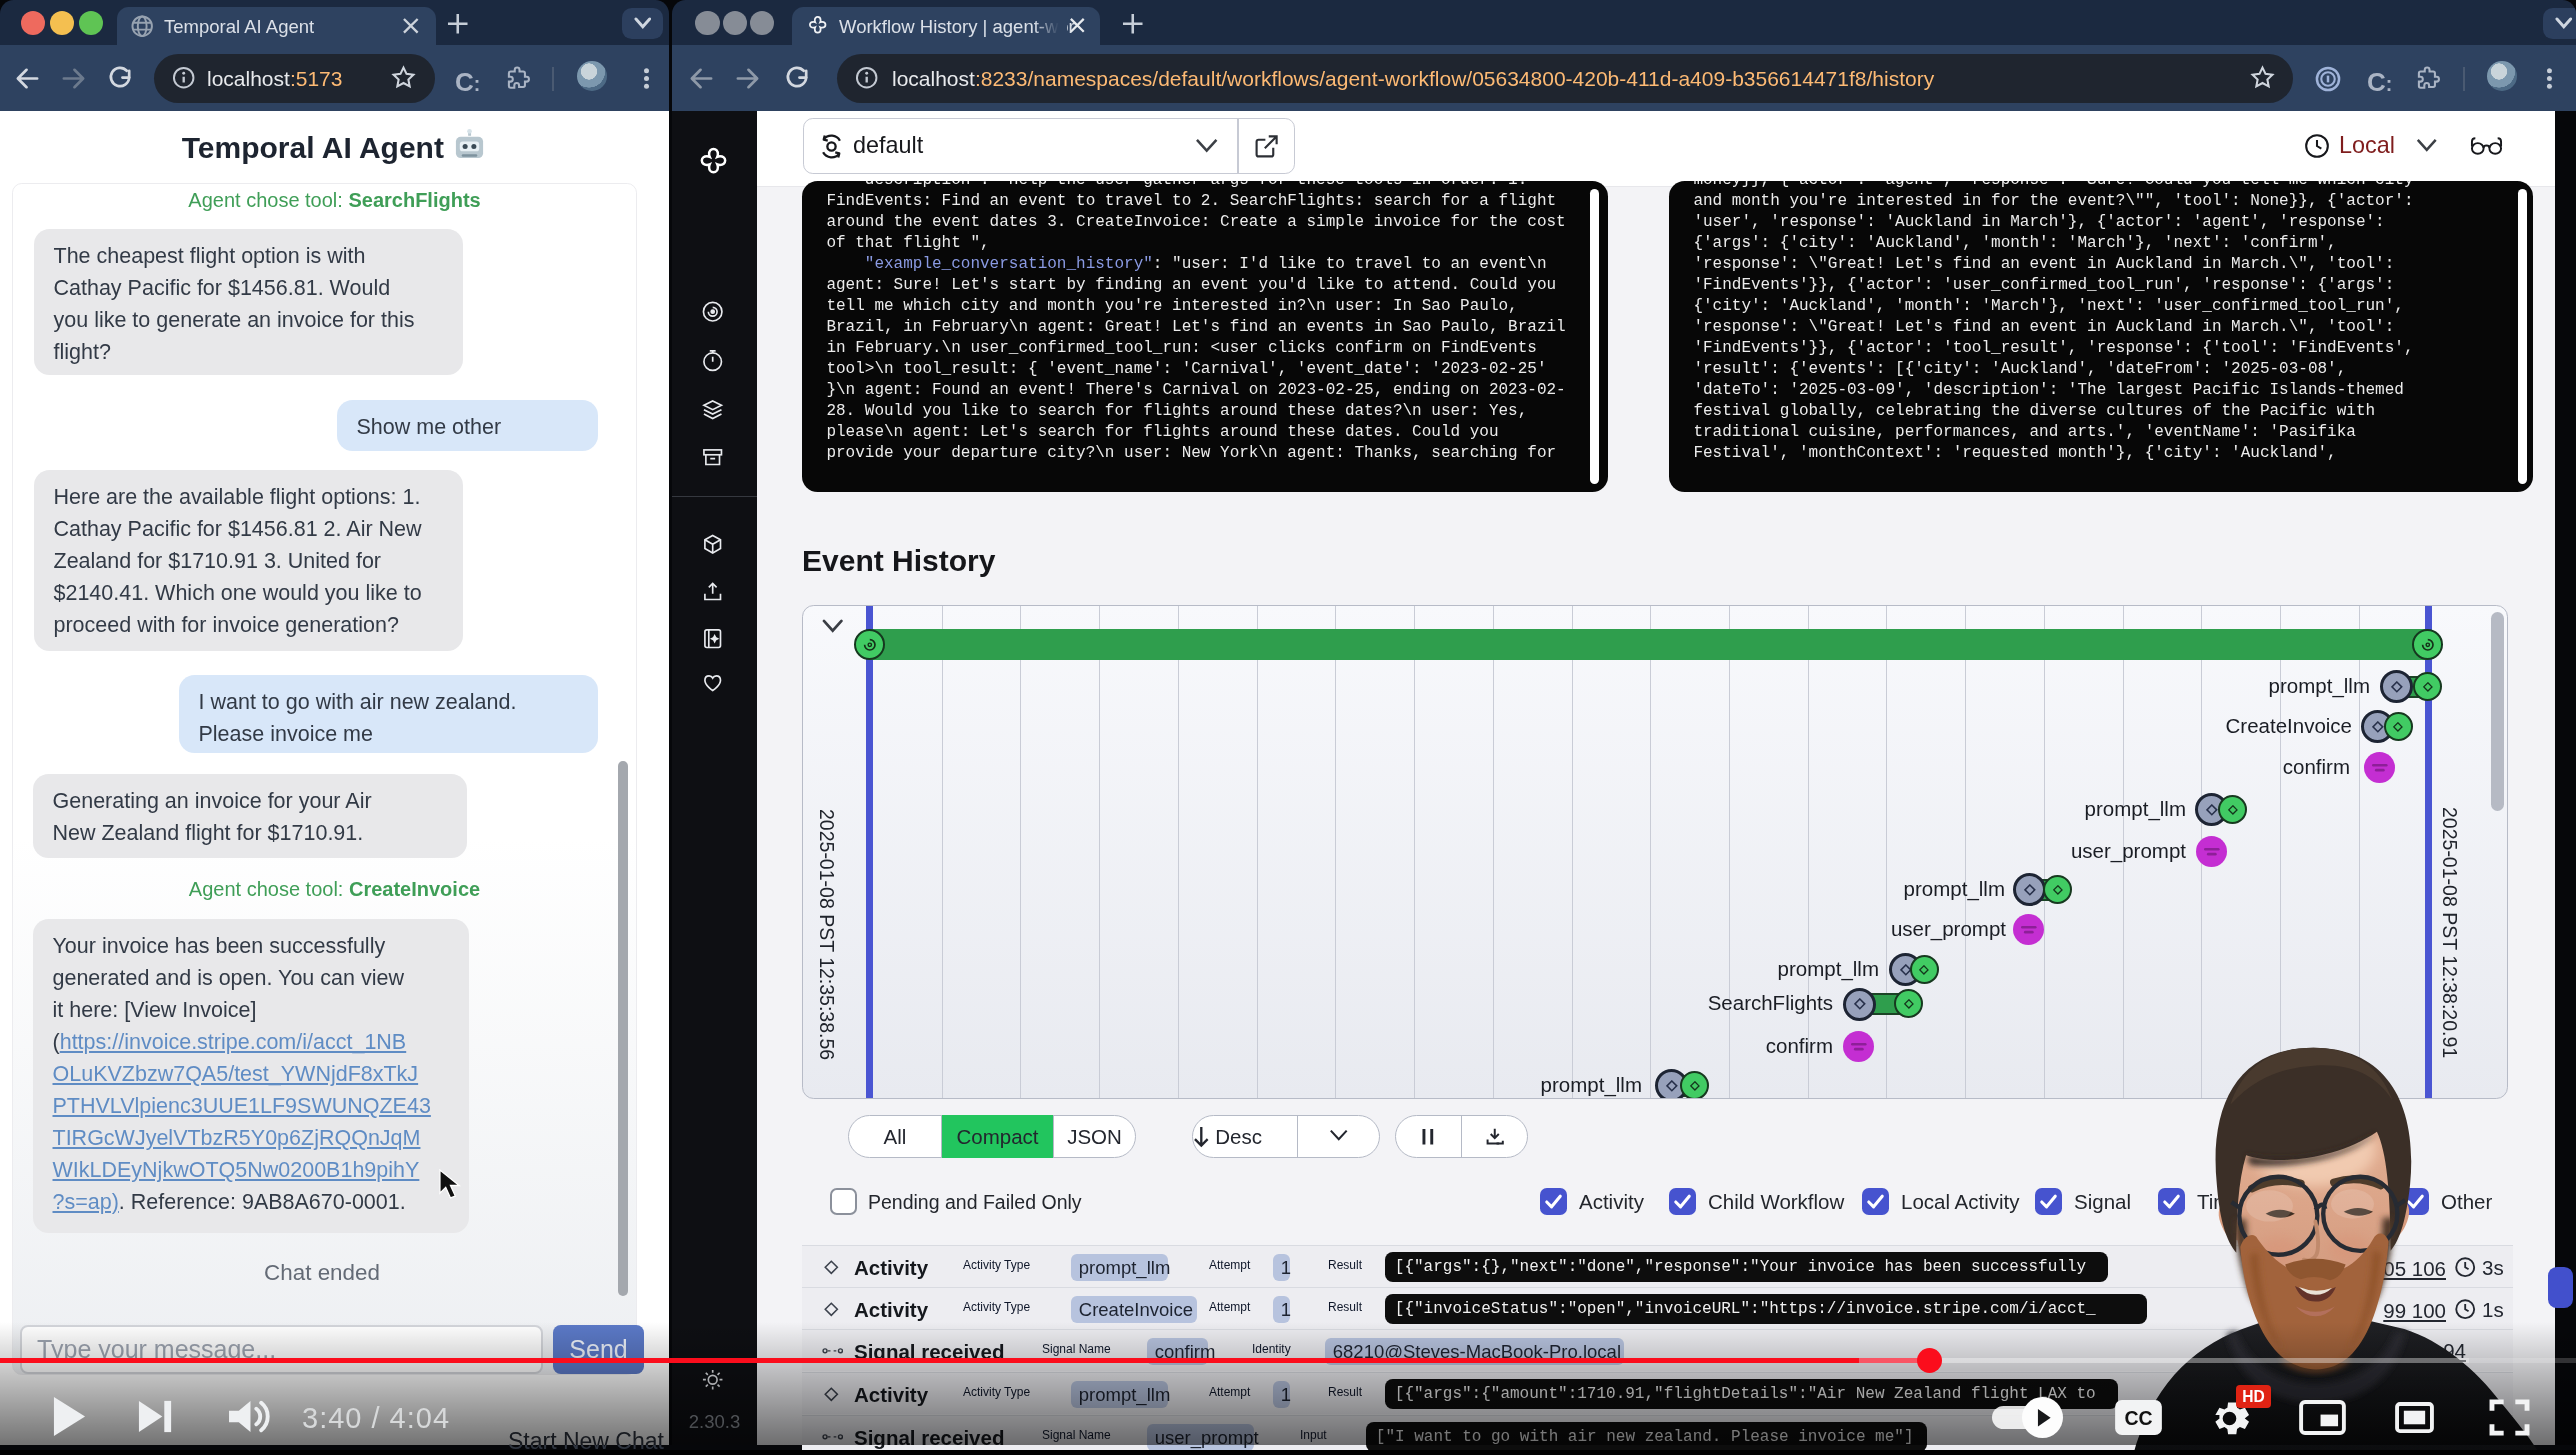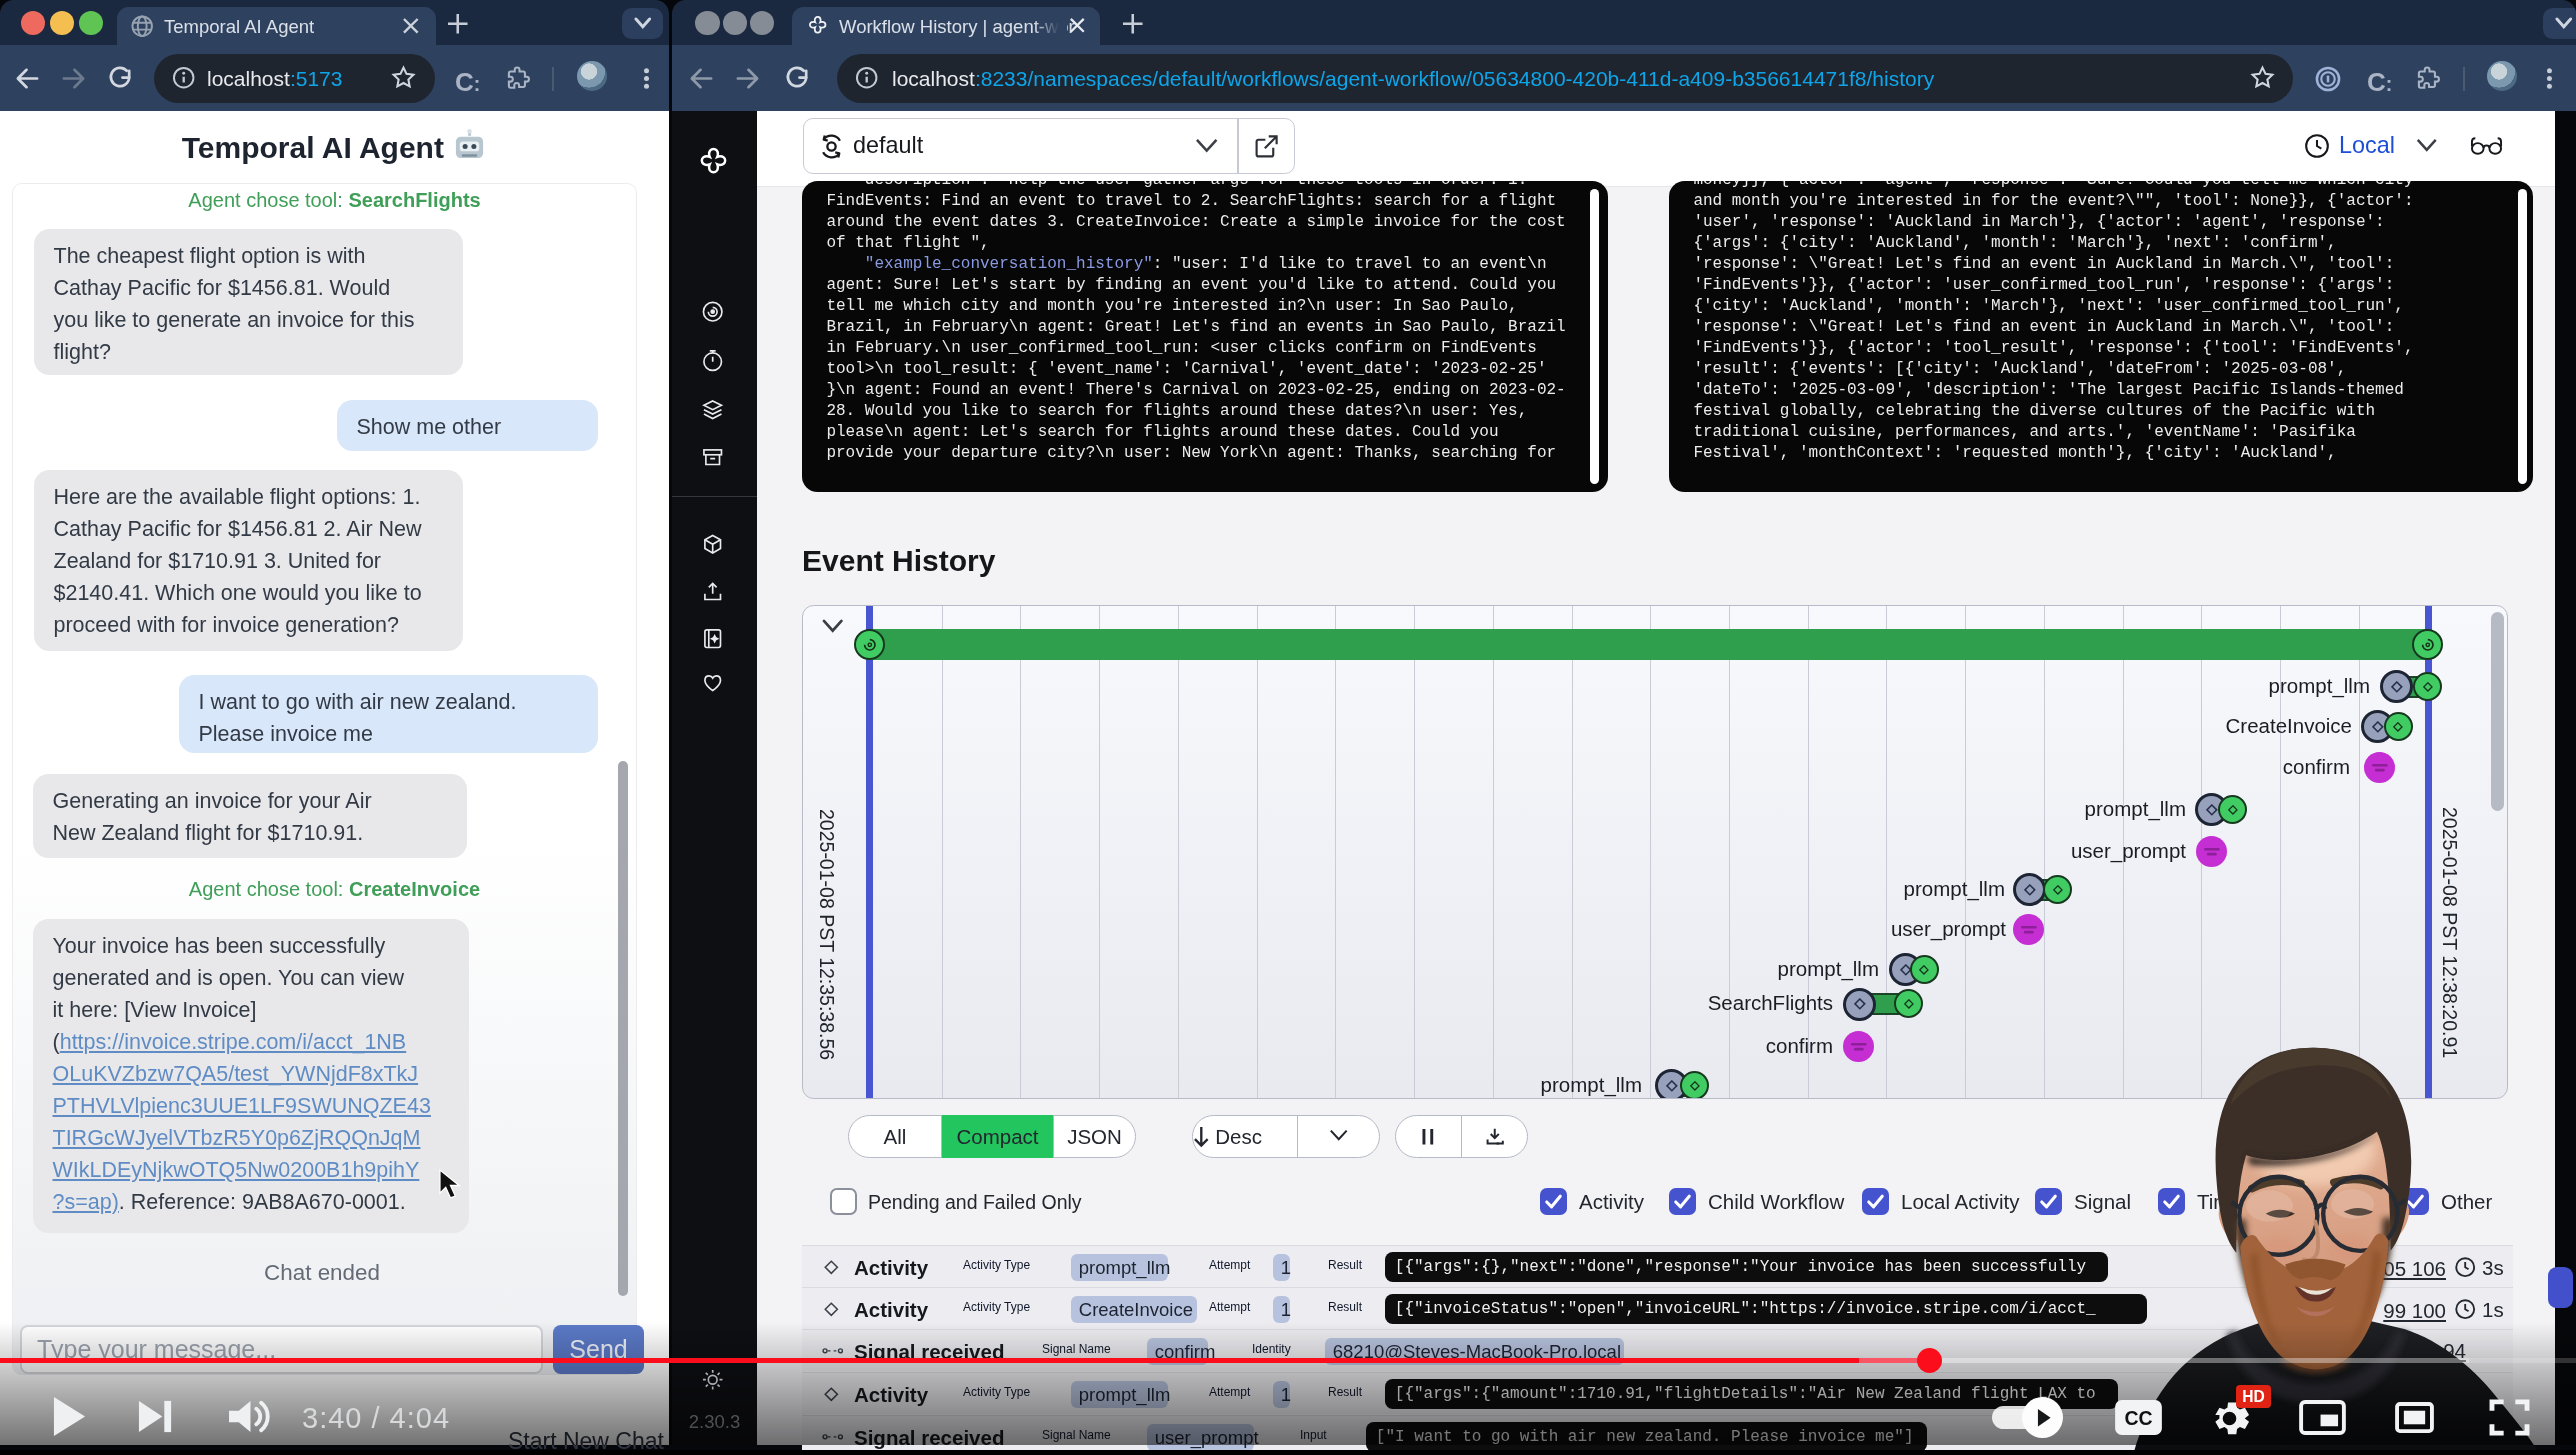--- a/index.html
+++ b/index.html
@@ -7,21 +7,21 @@
 #stage{position:relative;width:2576px;height:1456px;background:#06070a}
 
 .win{position:absolute;top:0;height:1450px;overflow:hidden}
 #lwin{left:0;width:669px;border-radius:13.7px 13.7px 0 0}
 #rwin{left:672px;width:1904px;border-radius:13.7px 13.7px 0 0}
 .tabstrip{position:absolute;left:0;top:0;width:100%;height:45px;background:#1b2940}
 .toolbar{position:absolute;left:0;top:45px;width:100%;height:66px;background:#2e4260}
 .tab{position:absolute;top:6.8px;height:38px;background:#2e4260;border-radius:11.7px 11.7px 0 0;color:#dbe0e8;font-size:18.5px}
 .tl{position:absolute;top:10.7px;width:24.4px;height:24.4px;border-radius:50%}
 .urlpill{position:absolute;top:8.8px;height:49px;background:#1f252f;border-radius:24.4px;color:#e8eaed;font-size:21px;line-height:49px;white-space:nowrap;overflow:hidden}
-.dim{color:#0ea5e9}
+.dim{color:#fdba74}
 .cicon{color:#aab4c4}
 
 #lcontent{position:absolute;left:0;top:111px;width:669px;height:1334px;background:#fff}
 .bubble{position:absolute;border-radius:15.6px;font-size:21.5px;line-height:32px;color:#323a46;padding:10.7px 19.5px;overflow:hidden}
 .gray{background:#e8e8ea}
 .blue{background:#d8e7f9}
 .toolmsg{position:absolute;width:100%;text-align:center;font-size:20px;color:#3f9e57}
 a.fake{color:#5f8cc4;text-decoration:underline}
 
 #sidebar{position:absolute;left:0;top:111px;width:85px;height:1334px;background:#0e0f13}
@@ -260,21 +260,21 @@
           </svg>
  <div class="abs" style="left:480px;top:7.8px;width:1.5px;height:54px;background:#c7cad4"></div>
  <svg class="abs" style="left:496px;top:21.5px" width="27" height="27" viewBox="0 0 24 24" fill="none" stroke="#2c2f35" stroke-width="1.9">
             <path d="M18 13v6a1.8 1.8 0 0 1-1.8 1.8H5A1.8 1.8 0 0 1 3.2 19V7.8A1.8 1.8 0 0 1 5 6h6"></path>
             <path d="M14 3h7v7M20.5 3.5L10.5 13.5"></path>
           </svg>
  <svg class="abs" style="left:1547px;top:21.5px" width="26" height="26" viewBox="0 0 24 24" fill="none" stroke="#17181c" stroke-width="1.9">
             <circle cx="12" cy="12" r="10"></circle>
             <path d="M12 6.5V12l4 2.5"></path>
           </svg>
- <div class="abs" style="left:1582px;top:20.5px;font-size:23.4px;color:#1d4ed8">Local</div>
+ <div class="abs" style="left:1582px;top:20.5px;font-size:23.4px;color:#7f1d1d">Local</div>
  <svg class="abs" style="left:1659px;top:27px" width="21.5" height="14.6" viewBox="0 0 24 16">
             <path d="M2 2l10 11L22 2" stroke="#3c4046" stroke-width="2.8" fill="none"></path>
           </svg>
  <svg class="abs" style="left:1713px;top:23.4px" width="33" height="25" viewBox="0 0 34 24">
             <path d="M2 12V7c0-2 1.5-3.5 3.5-3.5M32 12V7c0-2-1.5-3.5-3.5-3.5" fill="none" stroke="#17181c" stroke-width="2"></path>
             <path d="M2 14a6 5.5 0 1 0 12 0 6 5.5 0 1 0-12 0zM20 14a6 5.5 0 1 0 12 0 6 5.5 0 1 0-12 0z" fill="none" stroke="#17181c" stroke-width="2"></path>
             <path d="M14 13.5a3 2.5 0 0 1 6 0" fill="none" stroke="#17181c" stroke-width="2"></path>
           </svg>
 </div>
         <div class="codeblock" style="left:45px;width:806px"><div style="margin-top:-18.5px">   "description": "Help the user gather args for these tools in order: 1.

